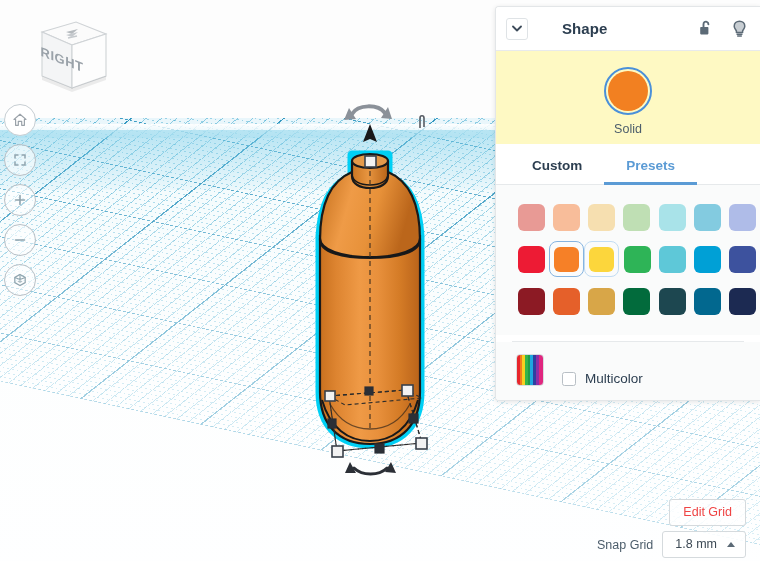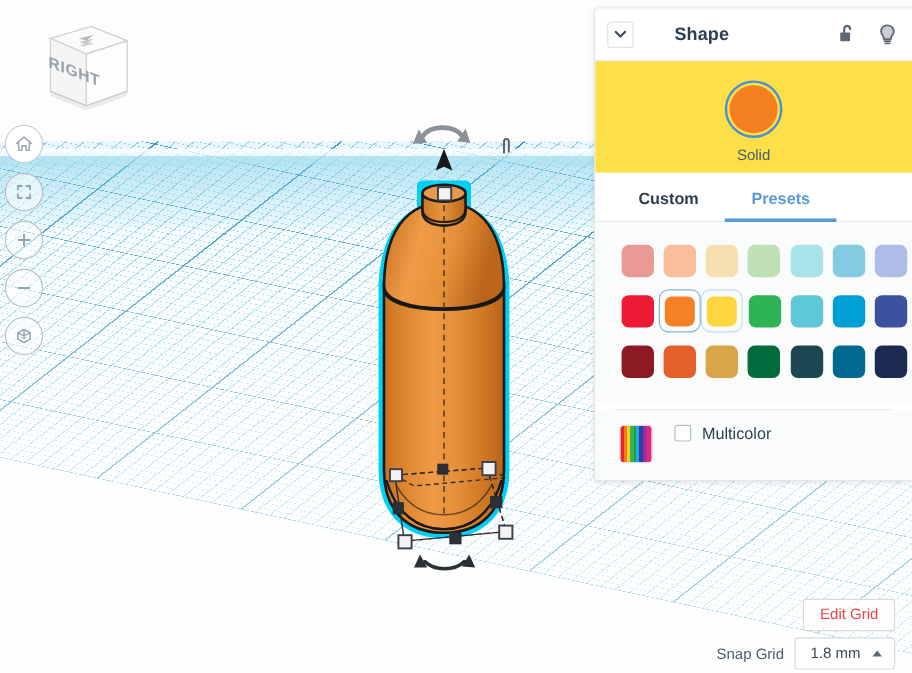--- a/index.html
+++ b/index.html
@@ -124,21 +124,21 @@
     margin-left: 10px;
     font-size: 15px; font-weight: bold; color: #2c3e50;
     letter-spacing: .1px;
   }
   #header-icons { margin-left:auto; display:flex; align-items:center; gap: 16px; }
   .hdr-ico { cursor:pointer; display:flex; }
 
   #solid-hole-row {
     display: flex; justify-content: space-around;
     padding: 16px 22px 8px 22px;
-    background: #fde047;
+    background: #fef9c3;
   }
   .sh-item { display:flex; flex-direction:column; align-items:center; cursor:pointer; }
   .sh-circle {
     width: 48px; height: 48px; border-radius: 50%;
     display:flex; align-items:center; justify-content:center;
   }
   .sh-circle.selected {
     border: 2.5px solid #4a90d9;
     padding: 2px;
   }
@@ -186,21 +186,21 @@
   .sw-cell.ring-light { border: 1.6px solid #c2dcf3; }
   .sw {
     width: 27px; height: 27px; border-radius: 6px;
   }
   .sw-cell.ring-dark .sw, .sw-cell.ring-light .sw { width:25px; height:25px; }
 
   #palette-divider {
     height:1px; background:#e6e9eb; margin: 6px 16px 0 16px;
   }
   #multicolor-row {
-    display:flex; align-items:flex-start;
+    display:flex; align-items:flex-end;
     padding: 12px 0 14px 20px;
     background:#fafbfb;
   }
   #rainbow-sw {
     width: 28px; height: 32px; border-radius: 4px;
     border: 1px solid #d8dcdf;
     background: linear-gradient(90deg,
       #e8262b 0 11%, #f07c1c 11% 20%, #f5d020 20% 31%,
       #35b44a 31% 42%, #1d9d48 42% 50%,
       #1ea7e0 50% 61%, #2f3fa0 61% 72%,

